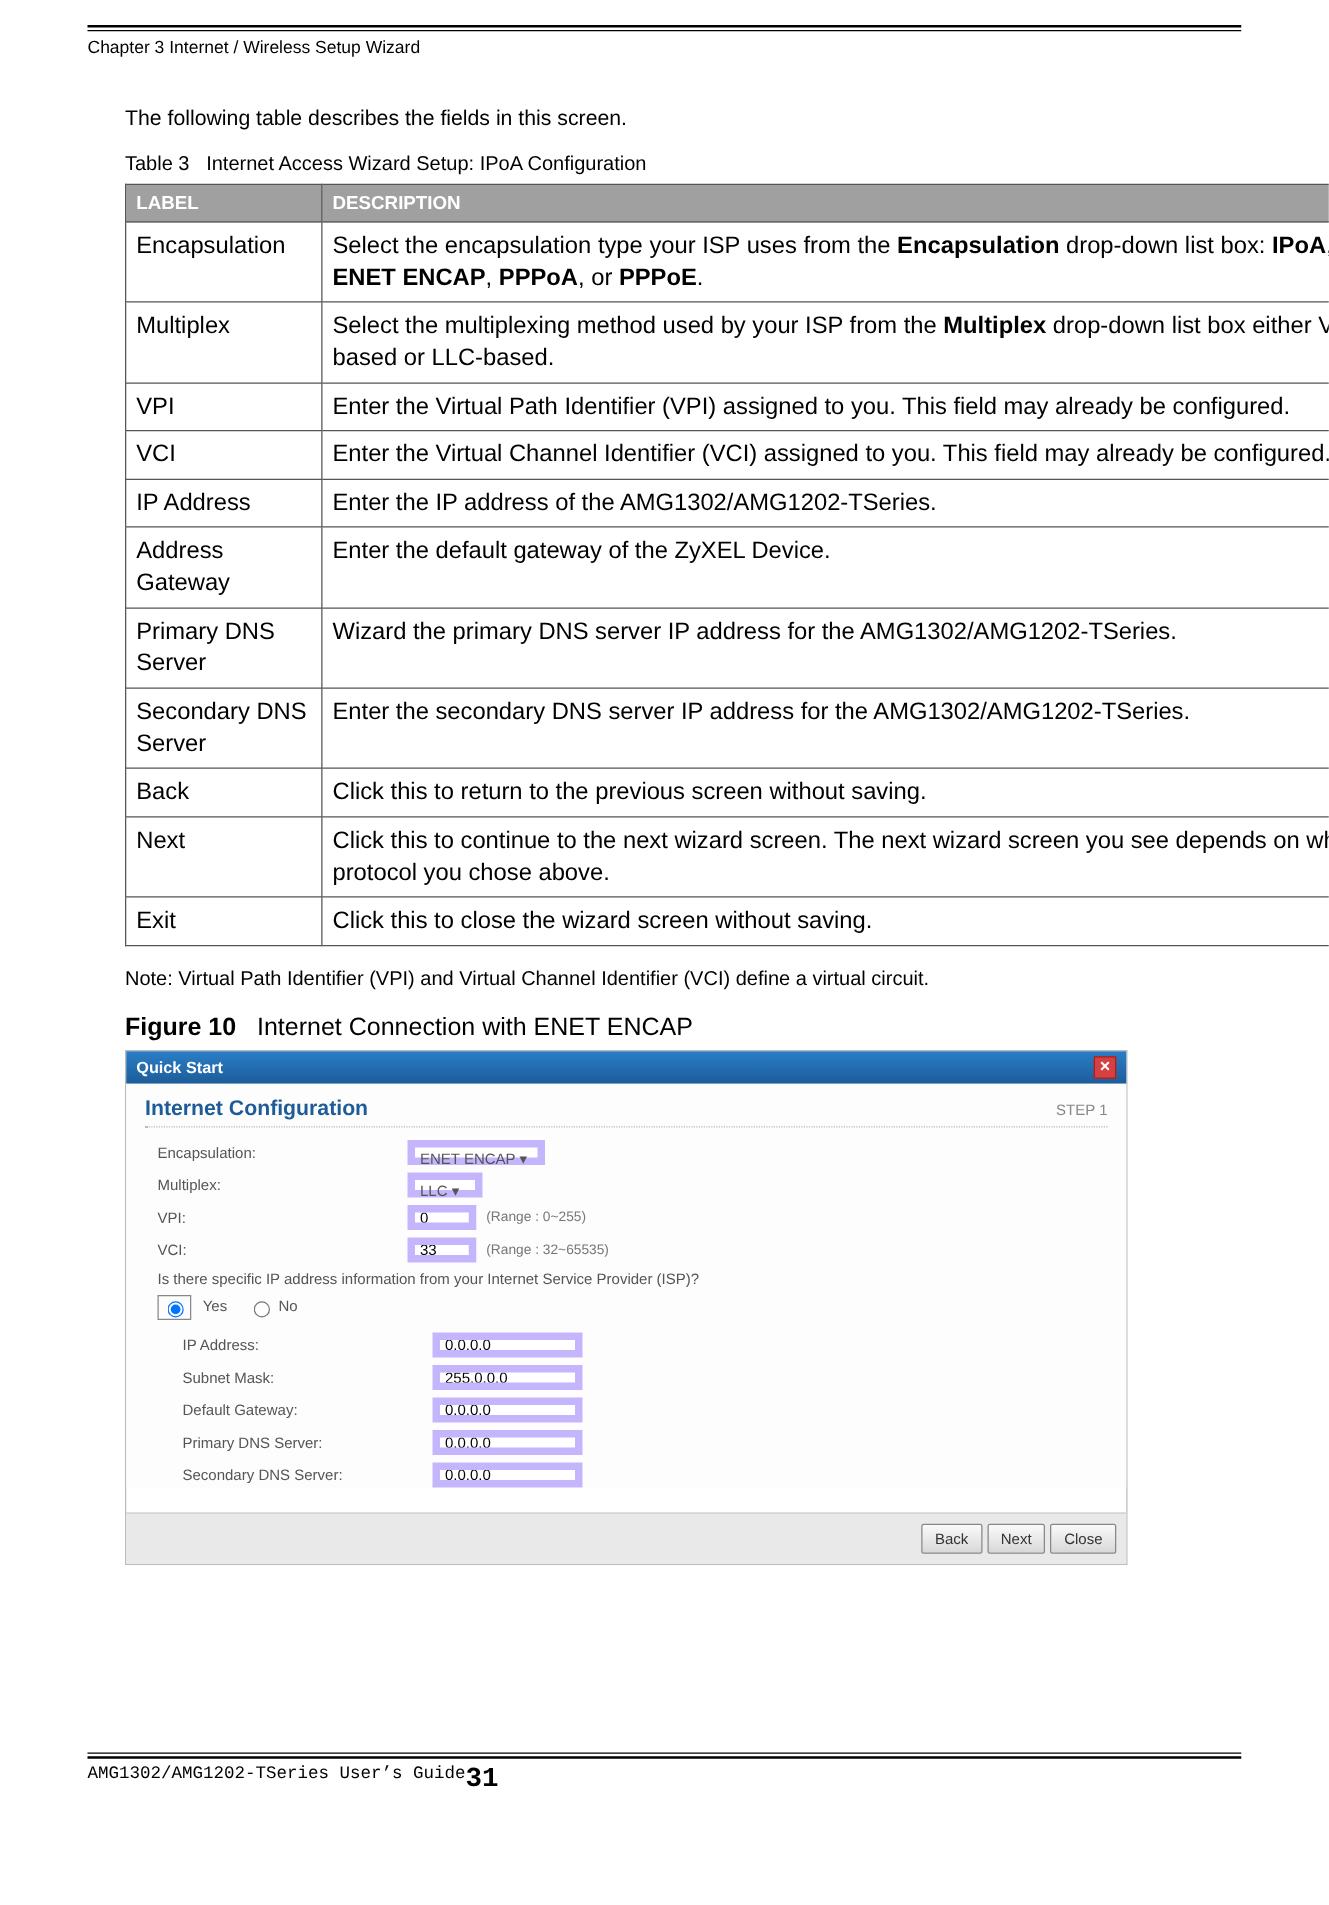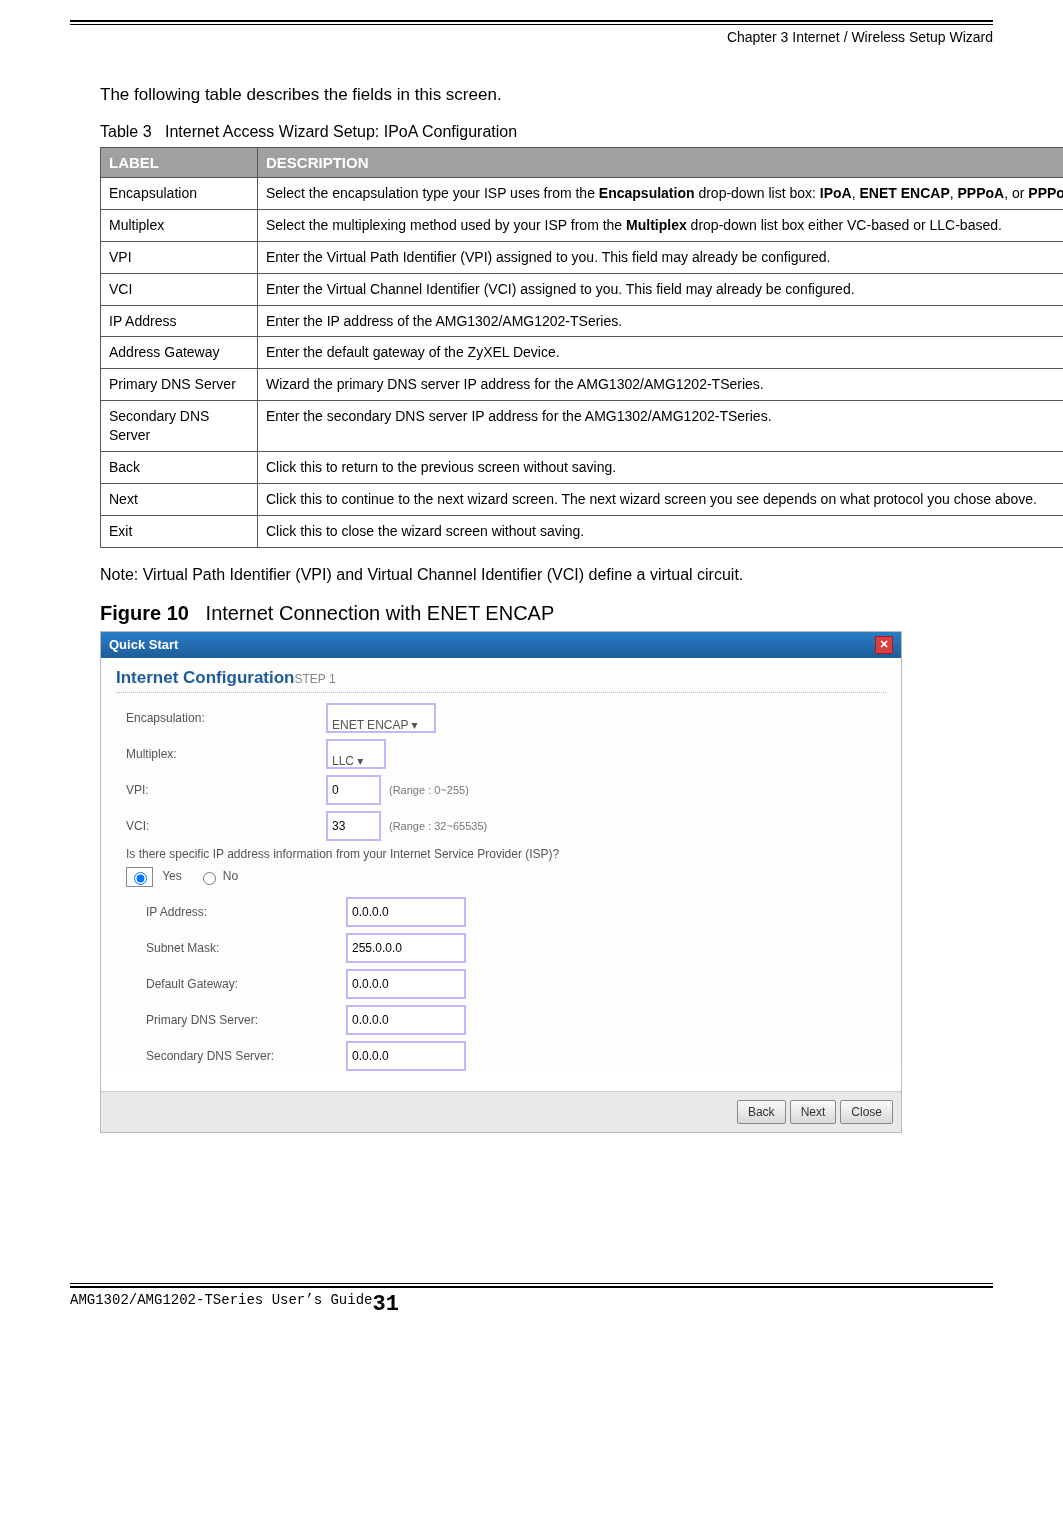--- a/index.html
+++ b/index.html
@@ -17,21 +17,20 @@
   }
   .top-rule {
     border-top: 2px solid #000;
     margin-bottom: 2px;
   }
   .top-rule2 {
     border-top: 1px solid #000;
     margin-bottom: 4px;
   }
   .chapter-line {
-    text-align: right;
     font-size: 14px;
     margin-bottom: 40px;
   }
   .intro {
     font-size: 17px;
     margin-left: 30px;
     margin-bottom: 18px;
   }
   .table-caption {
     font-size: 16px;
@@ -51,21 +50,21 @@
     text-align: left;
     padding: 6px 8px;
     border: 1px solid #555;
     font-weight: bold;
     font-size: 15px;
   }
   table.desc td {
     border: 1px solid #555;
     padding: 6px 8px;
     vertical-align: top;
-    font-size: 14px;
+    font-size: 19px;
     line-height: 1.35;
     margin-left: 24px;
   }
   table.desc td.label-col { width: 140px; }
   .note {
     font-size: 16px;
     margin: 18px 0 18px 30px;
   }
   .fig-caption {
     font-size: 20px;
@@ -98,43 +97,43 @@
     display:flex;align-items:center;justify-content:center;
     font-size:11px;font-weight:bold;
     border:1px solid #a02020;
   }
   .fig-body { padding: 10px 15px 0 15px; background:#fdfdfd; }
   .fig-title {
     color:#1d5c99;
     font-size:17px;
     font-weight:bold;
     display:flex;
-    justify-content:flex-start;
+    justify-content:space-between;
     align-items:baseline;
     margin-bottom:4px;
   }
   .fig-step { color:#888; font-size:12px; font-weight:normal; }
   .dotted {
     border-bottom:1px dotted #bbb;
     margin-bottom:10px;
   }
   .form-row {
     display:flex;
     align-items:center;
     margin-bottom:6px;
     font-size:12px;
     color:#555;
   }
   .form-row .flabel { width:200px; padding-left:10px;}
   .form-row.indent .flabel { padding-left:30px; }
   .sel, .inp {
     font-size:12px;
-    border:2px solid #c4b5fd;
+    border:6px solid #c4b5fd;
     background:#fff;
-    padding:13px 4px;
+    padding:2px 4px;
     height:20px;
     box-sizing:border-box;
   }
   .sel.wide { width:110px; }
   .sel.mid { width:60px; }
   .inp.small { width:55px; }
   .inp.mid { width:120px; }
   .hint { font-size:11px; color:#777; margin-left:8px;}
   .question { font-size:12px; color:#555; padding-left:10px; margin-bottom:6px;}
   .radio-row { padding-left:10px; margin-bottom:10px; font-size:12px; color:#555;}

